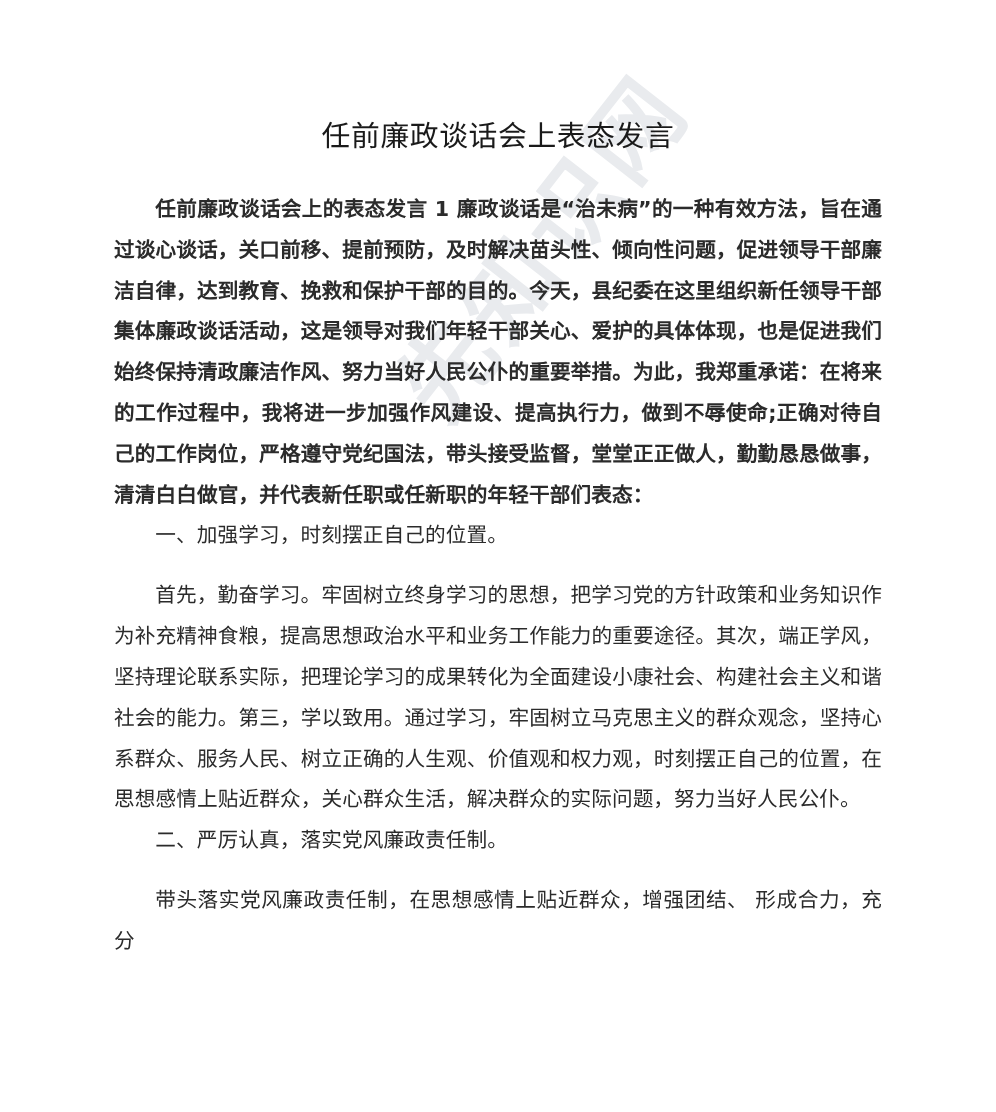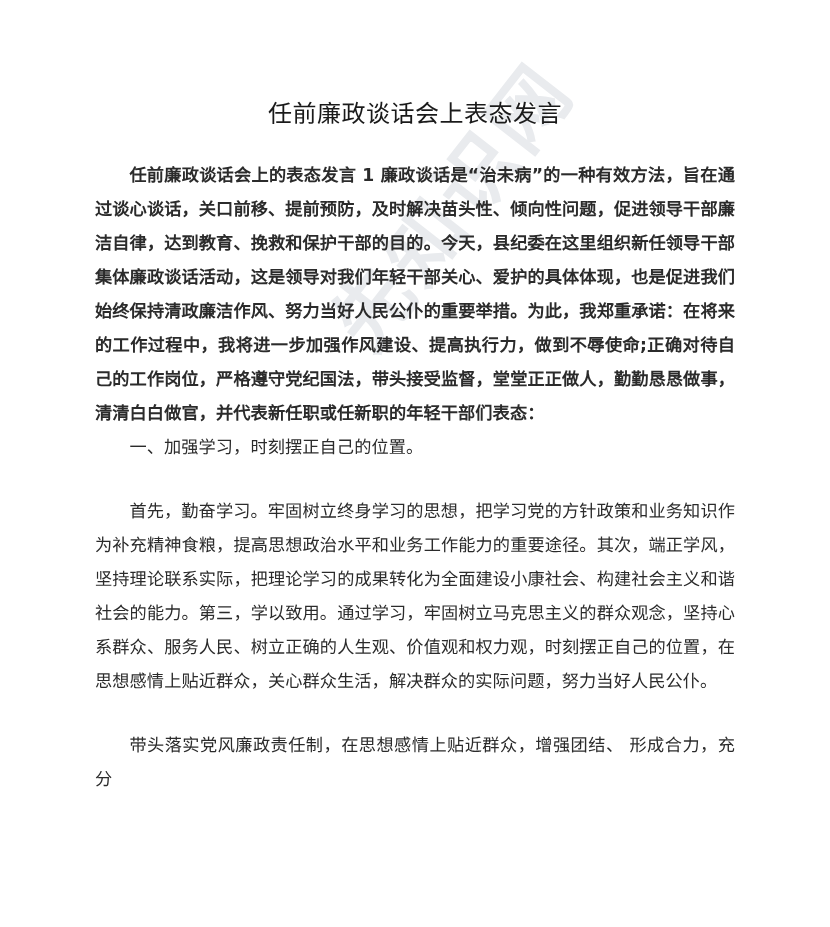--- a/index.html
+++ b/index.html
@@ -72,21 +72,21 @@
     text-indent: 2em;
     letter-spacing: 0.1px;
   }
 
   .para-first {
     margin-top: 26px;
     font-weight: bold;
   }
 
   .para-gap {
-    margin-top: 30px;
+    margin-top: 16px;
   }
 
   .heading {
     margin: 0;
     font-size: 17.2px;
     line-height: 34px;
     color: #2b2b2b;
     text-indent: 2em;
     font-weight: 400;
     letter-spacing: 0.1px;
@@ -104,17 +104,18 @@
   <div class="content">
 
     <h1 class="doc-title">任前廉政谈话会上表态发言</h1>
 
     <p class="para para-first">任前廉政谈话会上的表态发言 1 廉政谈话是“治未病”的一种有效方法，旨在通过谈心谈话，关口前移、提前预防，及时解决苗头性、倾向性问题，促进领导干部廉洁自律，达到教育、挽救和保护干部的目的。今天，县纪委在这里组织新任领导干部集体廉政谈话活动，这是领导对我们年轻干部关心、爱护的具体体现，也是促进我们始终保持清政廉洁作风、努力当好人民公仆的重要举措。为此，我郑重承诺：在将来的工作过程中，我将进一步加强作风建设、提高执行力，做到不辱使命;正确对待自己的工作岗位，严格遵守党纪国法，带头接受监督，堂堂正正做人，勤勤恳恳做事，清清白白做官，并代表新任职或任新职的年轻干部们表态：</p>
 
     <p class="heading para-gap">一、加强学习，时刻摆正自己的位置。</p>
 
     <p class="para para-gap">首先，勤奋学习。牢固树立终身学习的思想，把学习党的方针政策和业务知识作为补充精神食粮，提高思想政治水平和业务工作能力的重要途径。其次，端正学风，坚持理论联系实际，把理论学习的成果转化为全面建设小康社会、构建社会主义和谐社会的能力。第三，学以致用。通过学习，牢固树立马克思主义的群众观念，坚持心系群众、服务人民、树立正确的人生观、价值观和权力观，时刻摆正自己的位置，在思想感情上贴近群众，关心群众生活，解决群众的实际问题，努力当好人民公仆。</p>
 
+    <p class="heading para-gap">二、严厉认真，落实党风廉政责任制。</p>
 
     <p class="para para-gap">带头落实党风廉政责任制，在思想感情上贴近群众，增强团结、 形成合力，充分</p>
 
   </div>
 </div>
 
 </body></html>

